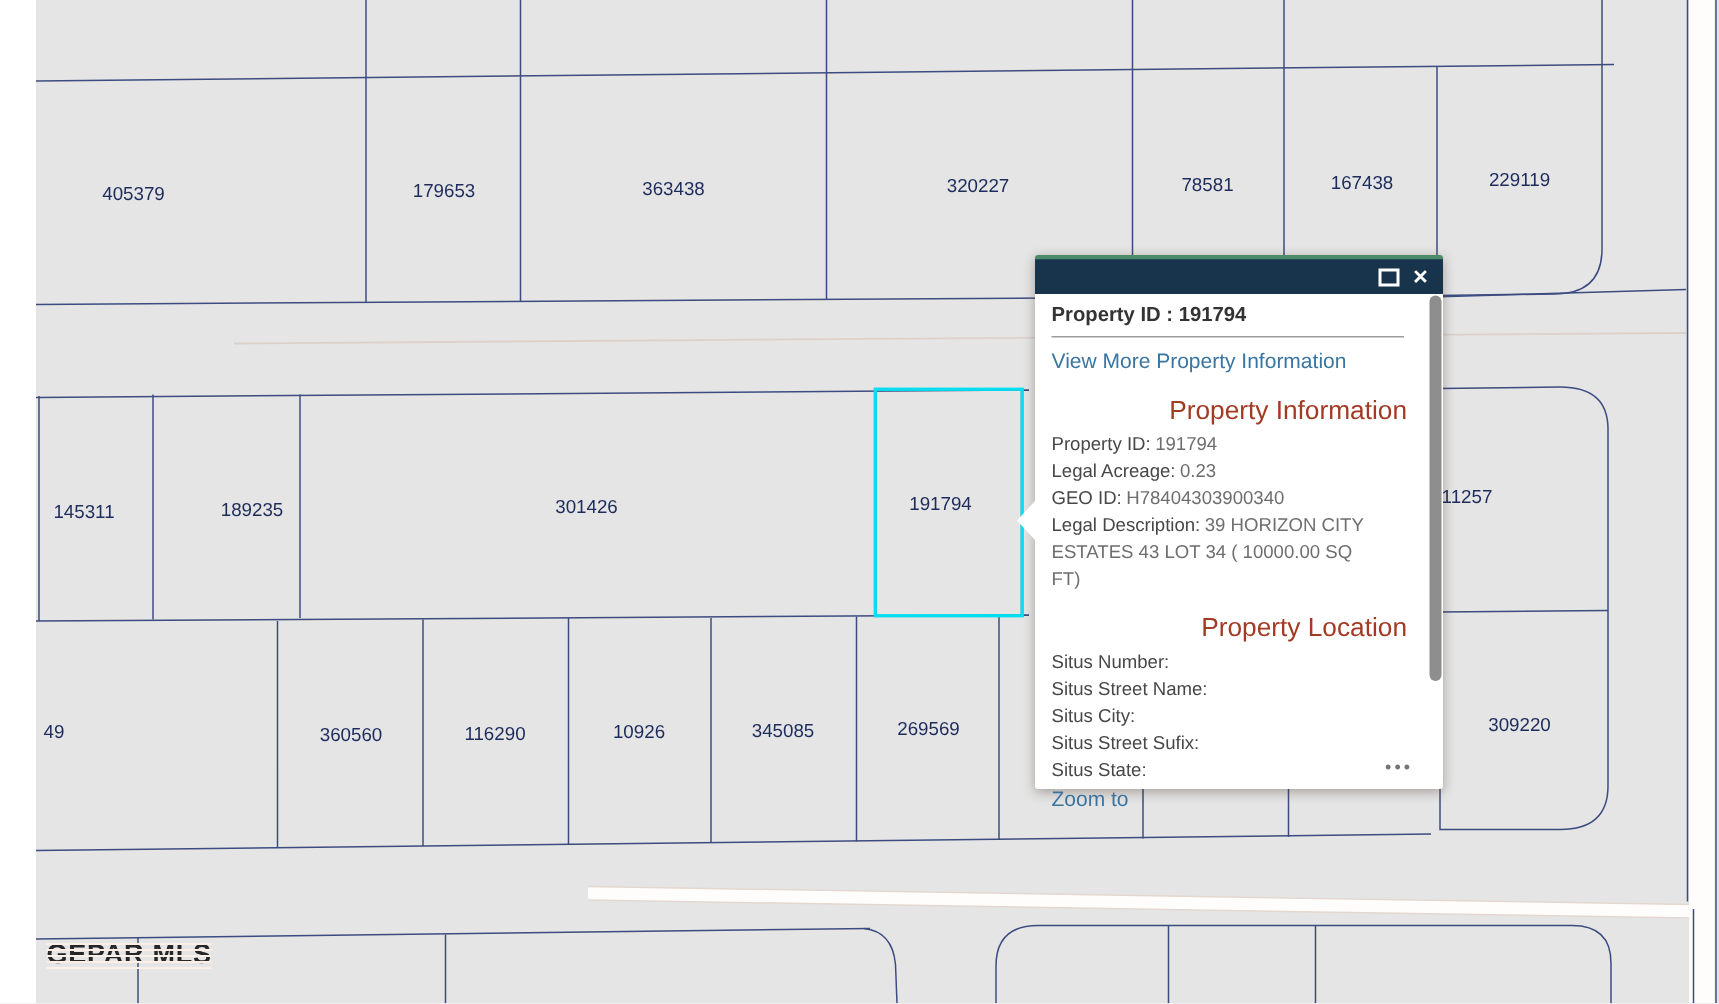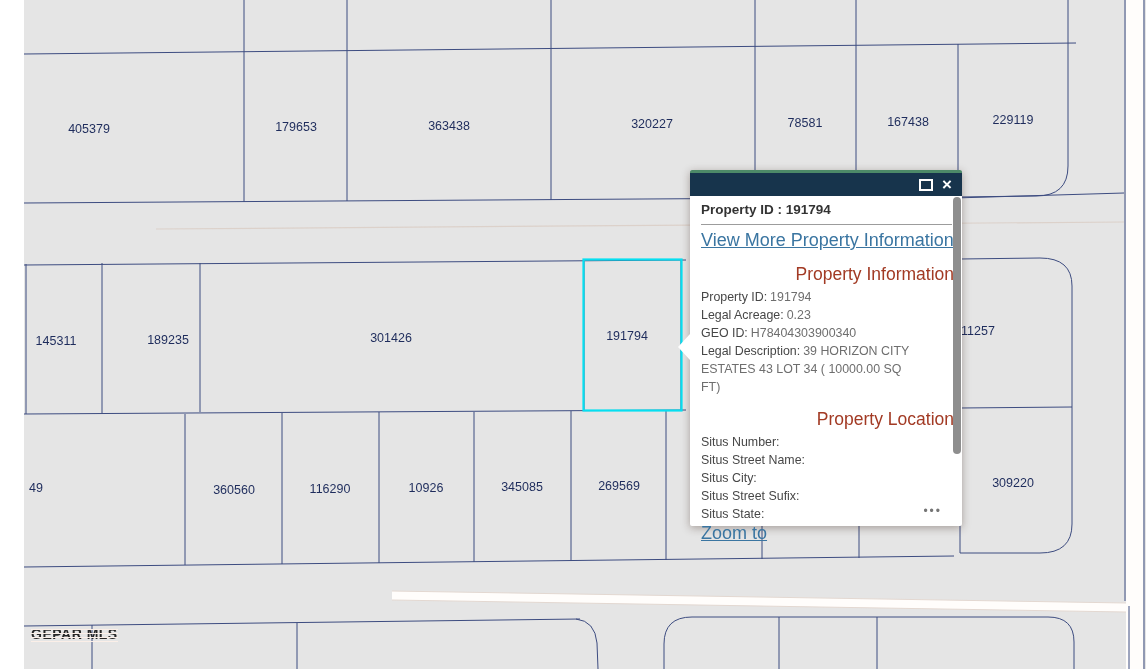--- a/index.html
+++ b/index.html
@@ -8,21 +8,21 @@
     background:#e5e5e5;font-family:"Liberation Sans",sans-serif;margin-left:24px;
   }
   #parcel-svg{position:absolute;left:0;top:0;z-index:1;}
   .plabel{
     position:absolute;z-index:2;transform:translate(-50%,-50%);
     font-size:12.5px;font-weight:500;color:#1e2c5c;white-space:nowrap;
   }
   
   .watermark{
     position:absolute;left:7px;top:626px;z-index:3;
-    font-size:14px;font-weight:800;letter-spacing:0.5px;color:#262626;
+    font-size:18px;font-weight:800;letter-spacing:0.5px;color:#262626;
   }
   .watermark::after{
     content:"";position:absolute;inset:0;
     background:repeating-linear-gradient(to bottom,rgba(251,239,232,0) 0 3px,#fbefe8 3px 4px);
   }
   
   .popup{
     position:absolute;left:666px;top:170px;width:272px;height:356px;z-index:10;
     background:#fff;border-radius:2px;box-shadow:0 2px 8px rgba(60,40,30,.38);
   }
@@ -32,26 +32,26 @@
     border-right:12px solid #fff;
   }
   .popup-header{
     height:23px;background:#17344c;border-top:3px solid #4d8a68;
     border-radius:2px 2px 0 0;display:flex;align-items:center;justify-content:flex-end;
     padding-right:10px;gap:9px;
   }
   .max-icon{width:10px;height:8px;border:2px solid #fff;display:inline-block;cursor:pointer;}
   .close-icon{color:#fff;font-size:17px;font-weight:700;line-height:16px;cursor:pointer;}
   .popup-body{
-    position:relative;height:330px;padding:6px 8px 0 11px;box-sizing:border-box;
+    position:relative;height:330px;padding:6px 24px 0 11px;box-sizing:border-box;
     color:#4e4e4e;font-size:12.4px;line-height:18px;
   }
   .popup-title{font-size:13.5px;font-weight:700;color:#333;line-height:15px;}
   .popup-hr{border-bottom:1px solid #9c9c9c;margin:7px 2px 6px 0;}
-  .popup-link{color:#3a75a1;text-decoration:underline;font-size:18px;cursor:pointer;display:inline-block;}
+  .popup-link{color:#3a75a1;font-size:14px;cursor:pointer;display:inline-block;}
   .popup-body h2{
     margin:13px 0 3px 0;font-size:17.5px;font-weight:500;color:#a23a24;line-height:21px;text-align:right;
   }
   .row .lbl{font-weight:400;color:#474747;}
   .row .val{color:#6e6e6e;margin-left:3px;}
   .row.wrap{max-width:218px;}
   .zoomto{margin-top:1px;}
   .dots{
     position:absolute;right:20px;bottom:6px;color:#757575;
     font-size:12px;letter-spacing:2px;cursor:pointer;

